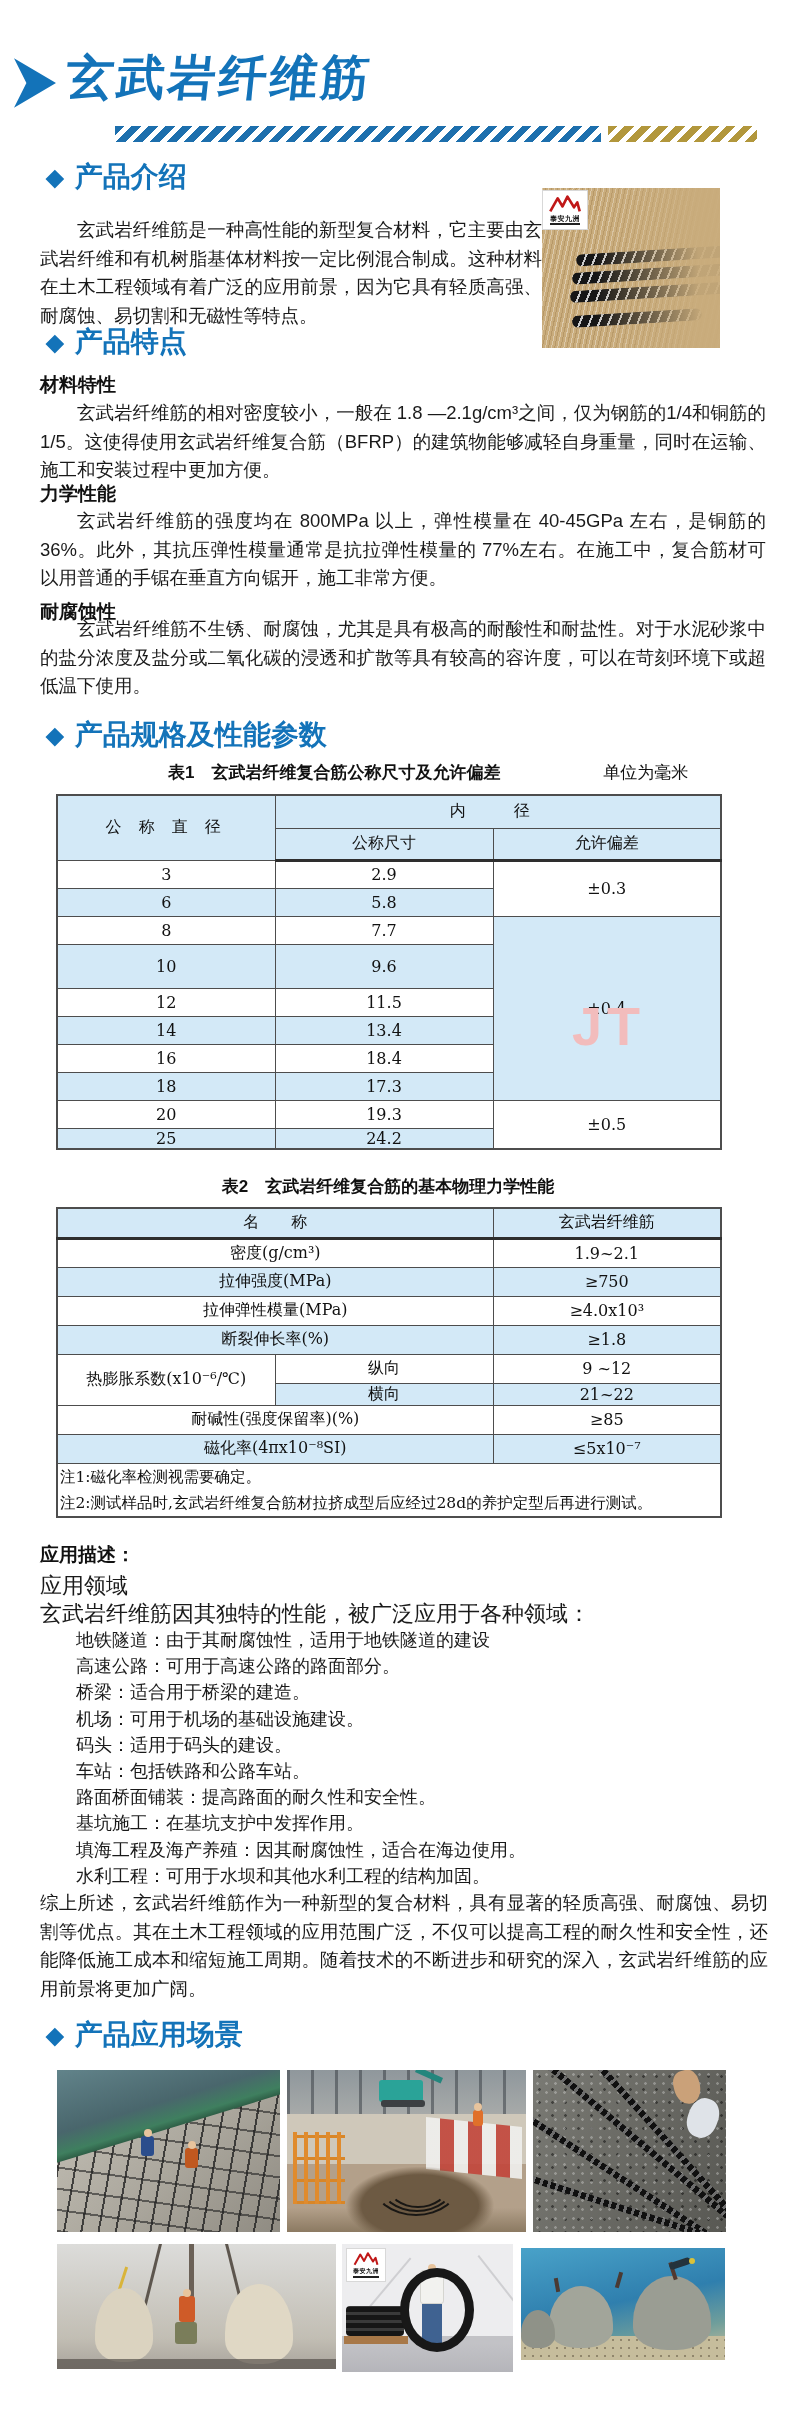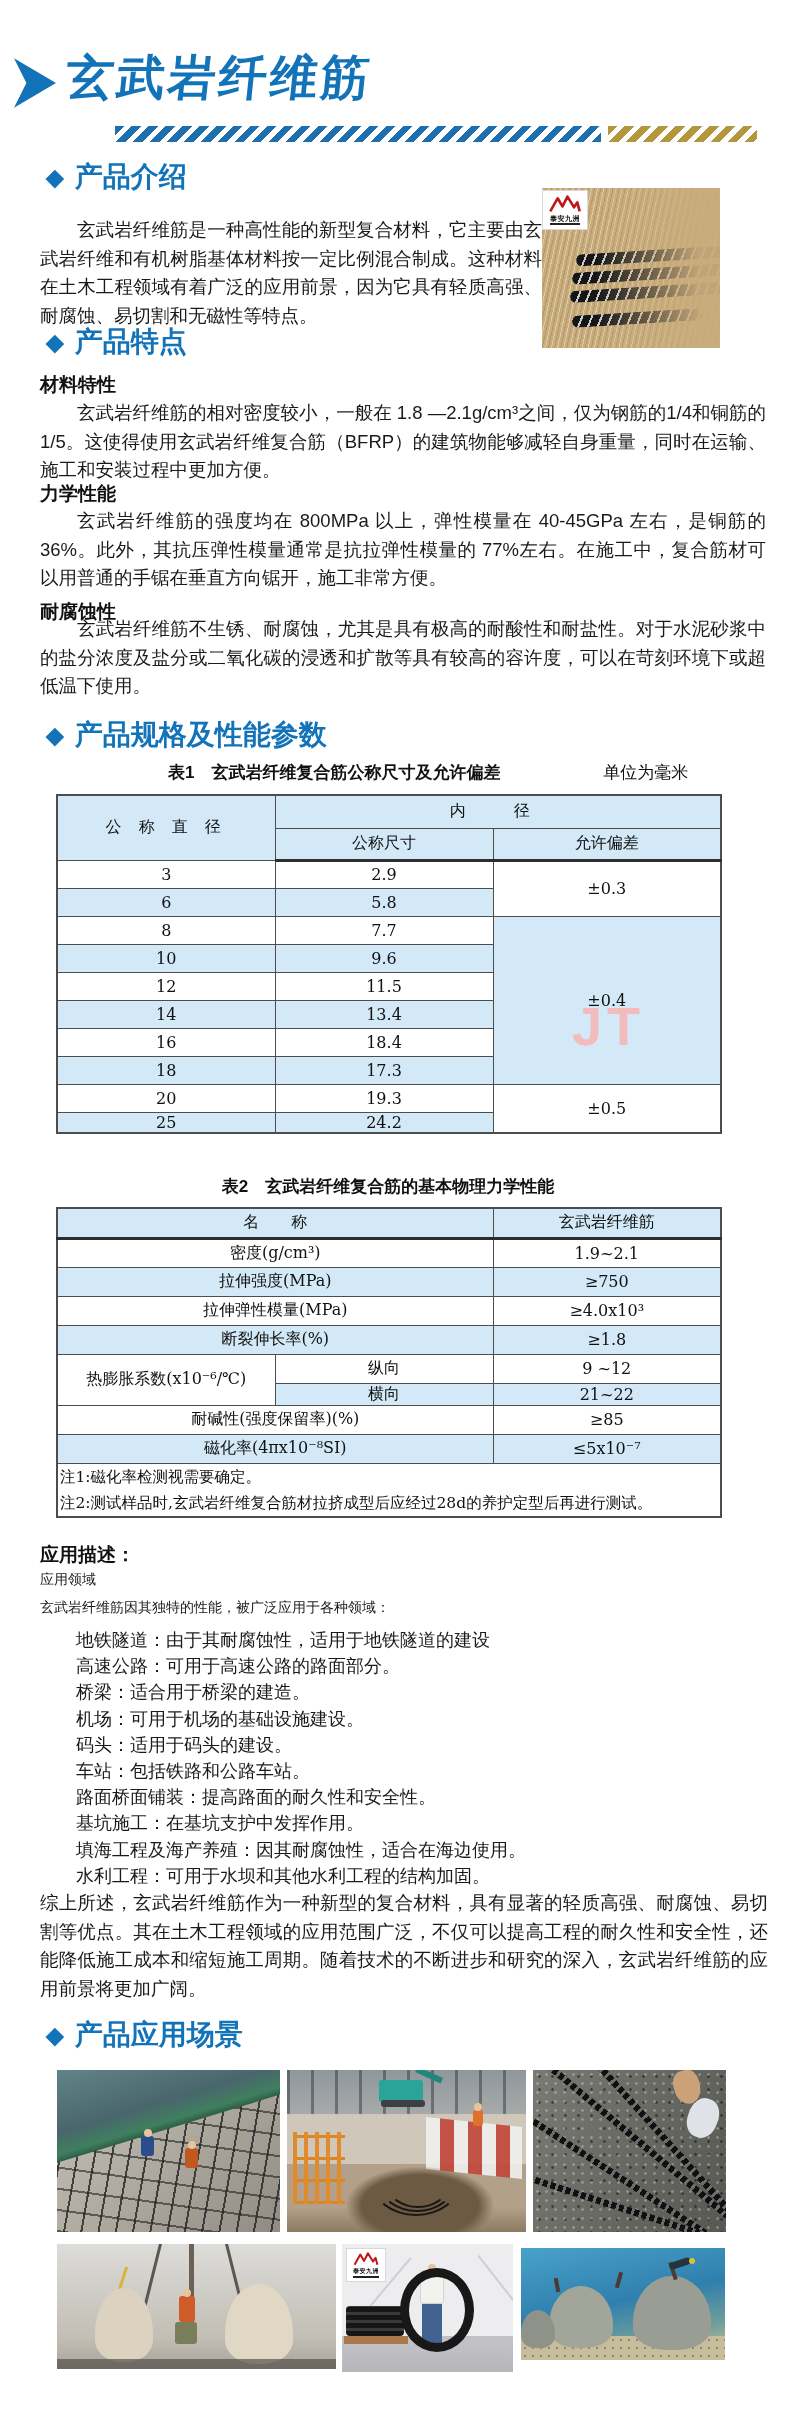--- a/index.html
+++ b/index.html
@@ -51,21 +51,21 @@
   tr.hsep td{border-bottom:3px solid #2e2e2e;}
   td.white{background:#fff;}
   td.blue{background:var(--tblue);}
   .h-diam{letter-spacing:6px;}
   .h-inner{letter-spacing:16px;}
   td.notes{ text-align:left;padding:8px 8px 10px 16px;line-height:26px;font-size:15.5px;background:#fff;}
   .jt{position:absolute;left:572px;top:995px;font-size:54px;font-weight:bold;color:var(--pink);letter-spacing:5px;font-family:"Liberation Sans",sans-serif;}
 
   
   .app-h{position:absolute;left:40px;font-size:19px;font-weight:bold;color:#111;}
-  .app-line{position:absolute;left:40px;font-size:14px;color:var(--ink);}
+  .app-line{position:absolute;left:40px;font-size:22px;color:var(--ink);}
   .app-list{position:absolute;left:76px;top:1627px;}
   .app-list div{font-size:18px;line-height:26.2px;color:var(--ink);white-space:nowrap;}
 
   
   .fig{position:absolute;border-radius:3px;}
   .fig::before{content:"";position:absolute;top:-7px;left:50%;transform:translateX(-50%);width:8px;height:8px;border-radius:50%;background:#e8c49d;}
   .arc{position:absolute;border:2.5px solid rgba(15,15,15,.9);border-color:transparent transparent rgba(15,15,15,.9) transparent;border-radius:50%;}
   .bar{position:absolute;}
   .dome{position:absolute;border-radius:50% 50% 44% 44% / 62% 62% 30% 30%;}
 
@@ -164,21 +164,21 @@
     </tr>
     <tr style="height:28px;">
       <td class="blue">6</td>
       <td class="blue">5.8</td>
     </tr>
     <tr style="height:28px;">
       <td class="white">8</td>
       <td class="white">7.7</td>
       <td class="blue" rowspan="6">±0.4</td>
     </tr>
-    <tr style="height:28px;">
+    <tr style="height:44px;">
       <td class="blue">10</td>
       <td class="blue">9.6</td>
     </tr>
     <tr style="height:28px;">
       <td class="white">12</td>
       <td class="white">11.5</td>
     </tr>
     <tr style="height:28px;">
       <td class="blue">14</td>
       <td class="blue">13.4</td>

